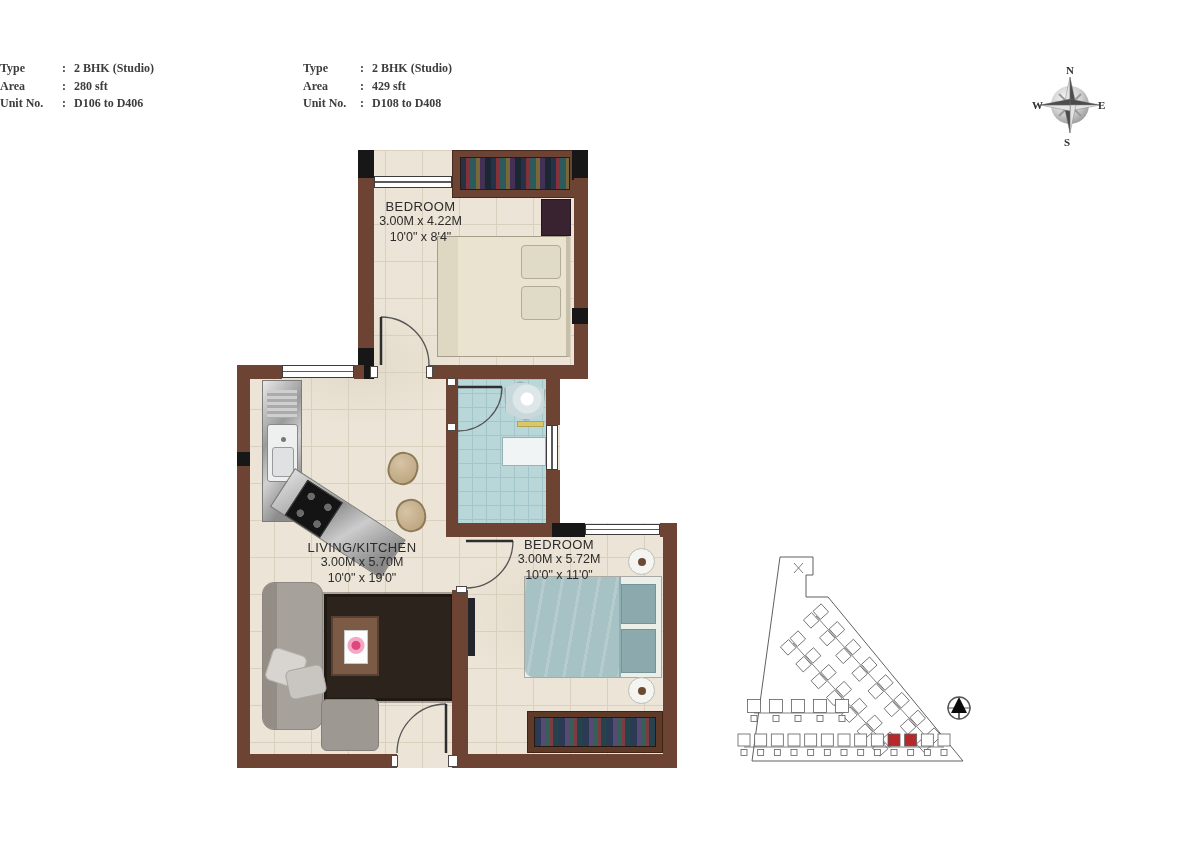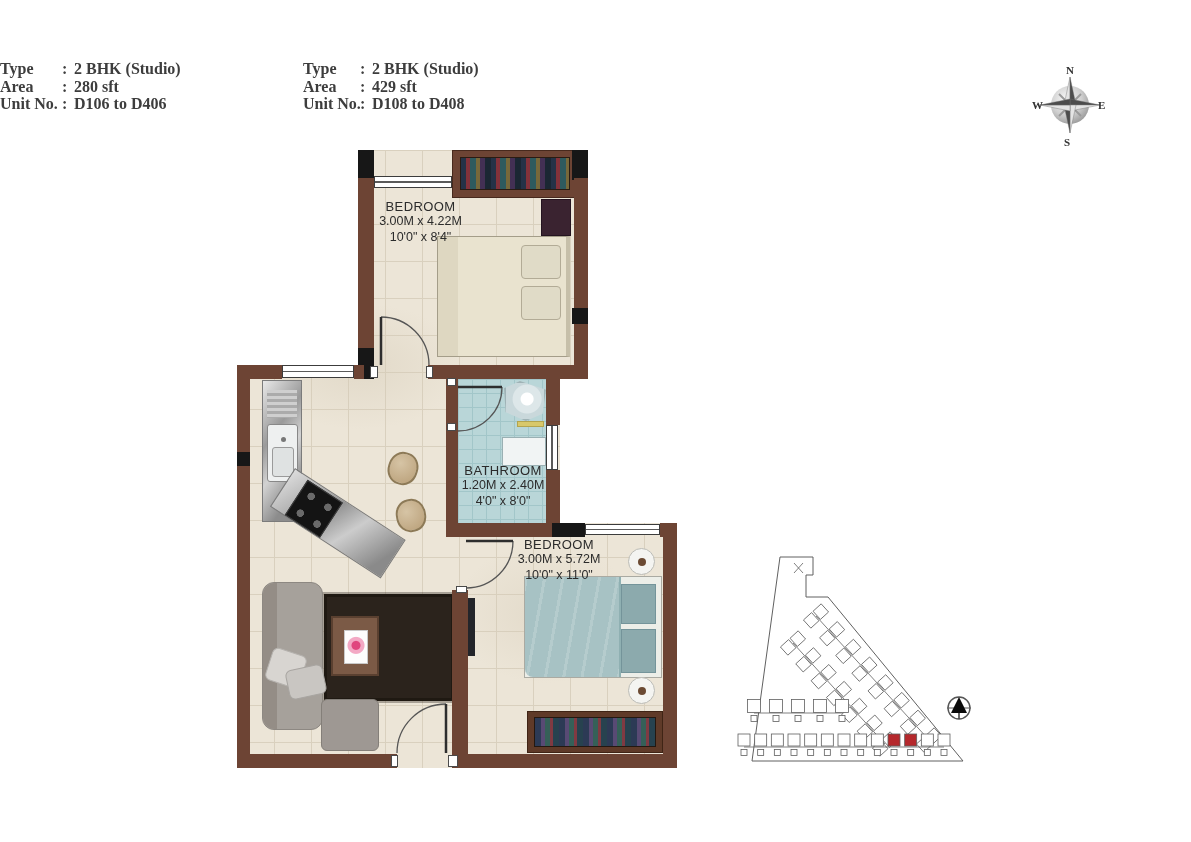--- a/index.html
+++ b/index.html
@@ -1,20 +1,20 @@
 <!DOCTYPE html>
 <html style="--wall: #6d4434; --black: #171717; --floor: #ece5d7; --floor-line: #d9d0be; --bathroom-floor: #b9d6d8; --bathroom-line: #a2c6c9;"><head>
 <meta charset="utf-8">
 <style>
   html,body{margin:0;padding:0;background:#fff;}
   #canvas{position:relative;width:1191px;height:842px;background:#fff;overflow:hidden;
           font-family:"Liberation Sans",sans-serif;}
   
   .spec{position:absolute;top:60px;font-family:"Liberation Serif",serif;font-weight:bold;
-        font-size:16px;color:#3d3d3d;}
+        font-size:12px;color:#3d3d3d;}
   .spec .row{display:grid;grid-template-columns:62px 12px auto;line-height:17.5px;white-space:nowrap;}
   #spec2 .row{grid-template-columns:57px 12px auto;}
   
   .abs{position:absolute;text-decoration:underline;}
   .w{position:absolute;background:var(--wall);}
   .k{position:absolute;background:var(--black);}
   .winH,.winV{position:absolute;background:#fff;border:1px solid #3c3c3c;box-sizing:border-box;}
   .winH{background-image:linear-gradient(to bottom,transparent 42%,#5a5a5a 42%,#5a5a5a 58%,transparent 58%);}
   .winV{background-image:linear-gradient(to right,transparent 42%,#5a5a5a 42%,#5a5a5a 58%,transparent 58%);}
   .jamb{position:absolute;background:#fff;border:1px solid #4a4a4a;box-sizing:border-box;}
@@ -220,24 +220,24 @@
         <path d="M446,704 A49,49 0 0 0 397,753" stroke="#555" stroke-width="1.3"></path>
         <line x1="446" y1="704" x2="446" y2="753" stroke="#2e2e2e" stroke-width="2.5"></line>
       </g>
     </svg>
 
     <div class="room-label" style="left:358px;top:199px;width:125px;">
       <div class="nm">BEDROOM</div>
       <div class="dm">3.00M x 4.22M</div>
       <div class="dm">10'0" x 8'4"</div>
     </div>
-    <div class="room-label" style="left:445px;top:463px;width:116px;">
-      <div class="nm">BATHROOM</div>
-      <div class="dm">1.20M x 2.40M</div>
-      <div class="dm">4'0" x 8'0"</div>
+    <div class="room-label" style="left:283px;top:540px;width:158px;">
+      <div class="nm">LIVING/KITCHEN</div>
+      <div class="dm">3.00M x 5.70M</div>
+      <div class="dm">10'0" x 19'0"</div>
     </div>
     <div class="room-label" style="left:478px;top:537px;width:162px;">
       <div class="nm">BEDROOM</div>
       <div class="dm">3.00M x 5.72M</div>
       <div class="dm">10'0" x 11'0"</div>
     </div>
   </div>
 
   <svg id="siteplan" width="252" height="226" viewBox="728 548 252 226">
     <path d="M780,557 L813,557 L813,575 L806,575 L806,597 L828,597 L963,761 L752,761 Z" fill="none" stroke="#606060" stroke-width="1"></path>

